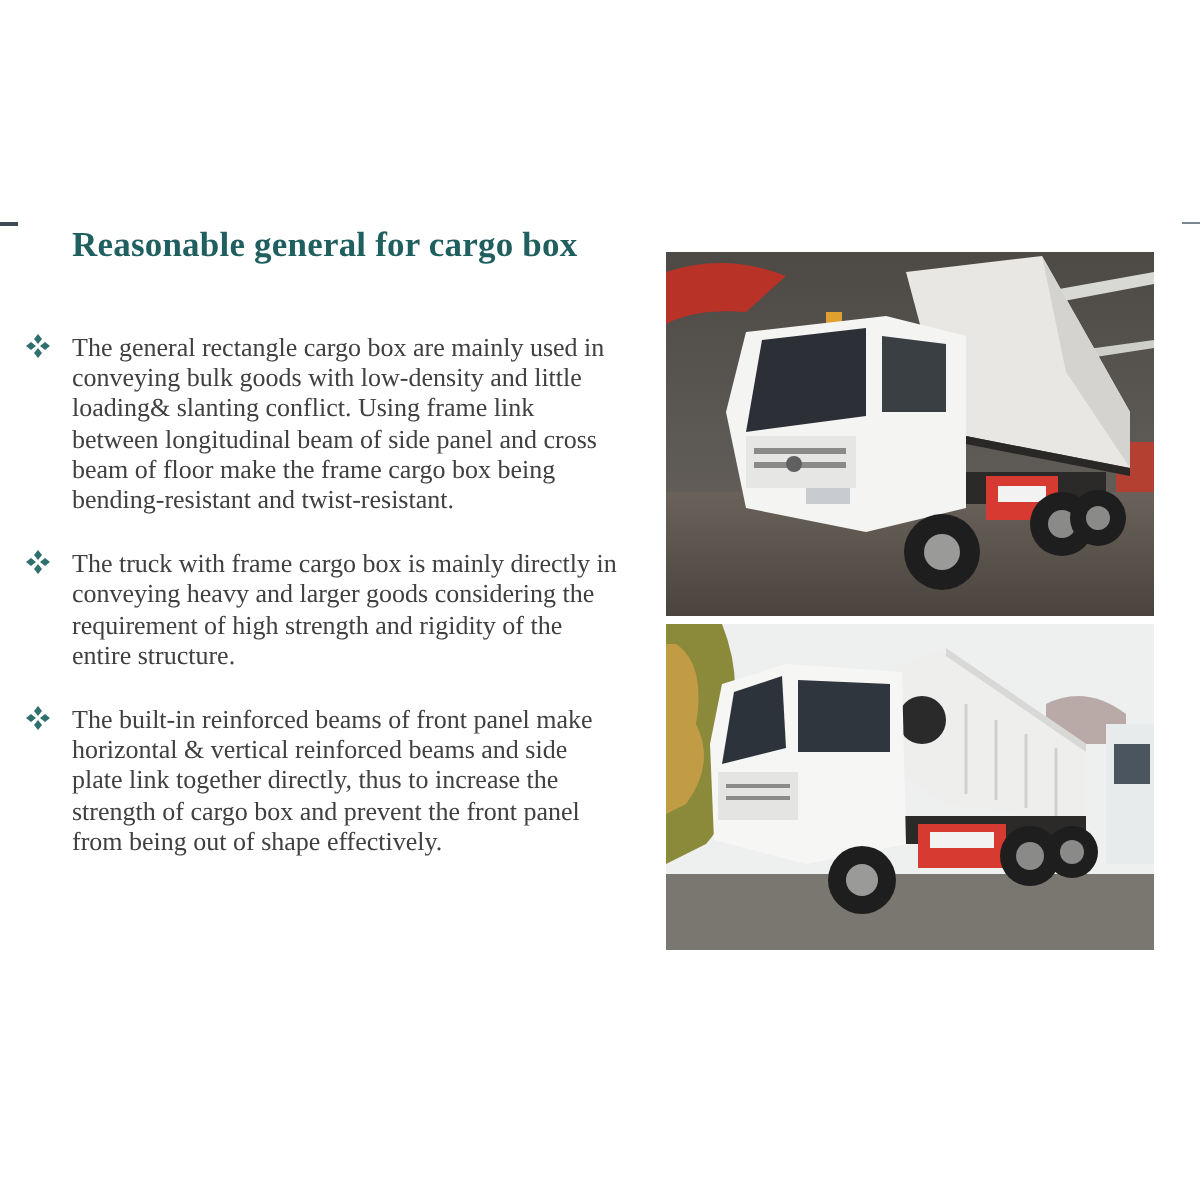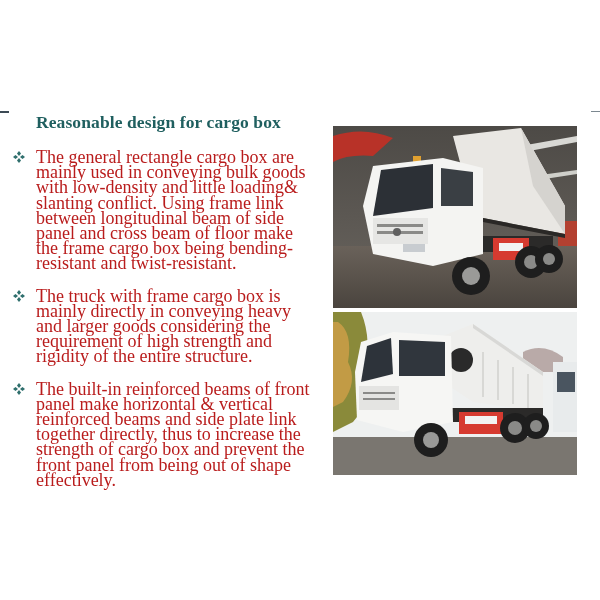--- a/index.html
+++ b/index.html
@@ -2,35 +2,35 @@
 <html><head>
 <meta charset="utf-8">
 <style>
   html, body { margin:0; padding:0; background:#ffffff; }
   body { width:600px; height:600px; position:relative; overflow:hidden; font-family:"Liberation Serif", "DejaVu Serif", serif; }
   .edge-mark { position:absolute; height:2px; background:#3c4a55; }
   .edge-left { left:0; top:111px; width:9px; }
   .edge-right { left:591px; top:111px; width:9px; background:#7c8890; height:1px; }
   .title { position:absolute; left:36px; top:112px; font-size:17.5px; font-weight:bold; color:#1f5f5f; letter-spacing:0.1px; white-space:nowrap; }
   .bullets { position:absolute; left:12px; top:150px; width:300px; }
-  .bullet { position:relative; padding-left:24px; color:#b91c1c; font-size:18px; line-height:15.2px; margin-bottom:17px; }
+  .bullet { position:relative; padding-left:24px; color:#404040; font-size:13px; line-height:15.2px; margin-bottom:17px;margin-top:16px; }
   .bullet-icon { position:absolute; left:0; top:0px; width:14px; height:14px; }
   .bullet-text { display:block; }
   .photo { position:absolute; overflow:hidden; }
   .photo-top { left:333px; top:126px; width:244px; height:182px; }
   .photo-bottom { left:333px; top:312px; width:244px; height:163px; }
   .photo svg { display:block; width:100%; height:100%; }
 </style>
 </head>
 <body>
 
 <div class="edge-mark edge-left"></div>
 <div class="edge-mark edge-right"></div>
 
-<div class="title">Reasonable design for cargo box</div>
+<div class="title">Reasonable general for cargo box</div>
 
 <div class="bullets">
   <div class="bullet">
     <svg class="bullet-icon" viewBox="0 0 14 14">
       <g fill="#2f6f6d">
           <path d="M7 1 L9 3.5 L7 6 L5 3.5Z"></path>
           <path d="M7 8 L9 10.5 L7 13 L5 10.5Z"></path>
           <path d="M1 7 L3.5 5 L6 7 L3.5 9Z"></path>
           <path d="M8 7 L10.5 5 L13 7 L10.5 9Z"></path>
         </g>

